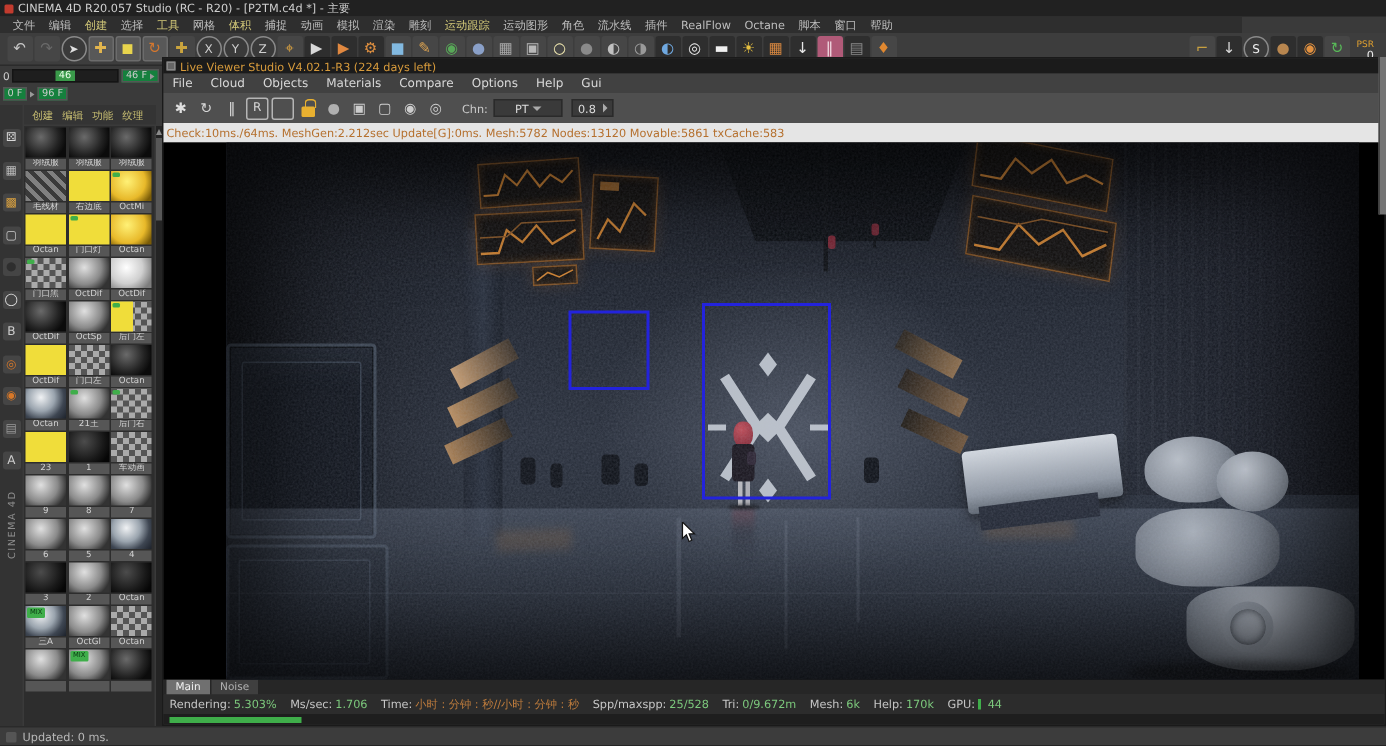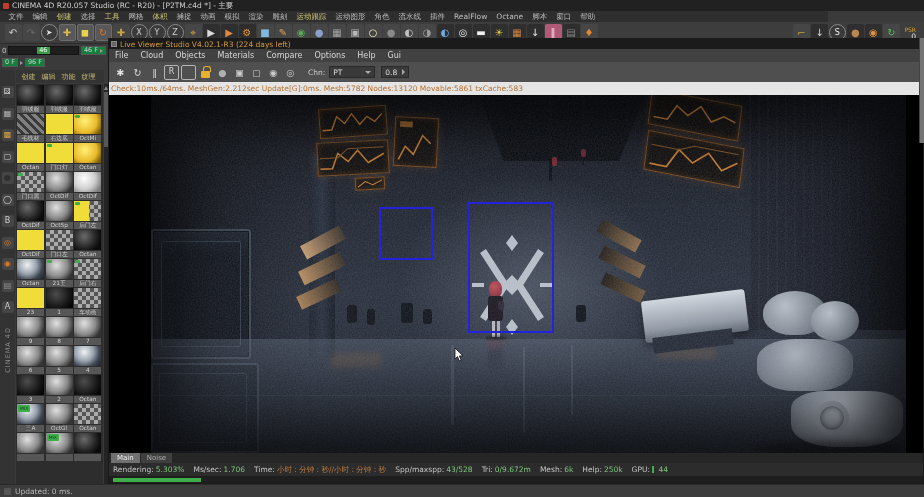--- a/index.html
+++ b/index.html
@@ -62,21 +62,21 @@
 .lv-title{height:10px;background:#1b1b1b;display:flex;align-items:center;gap:3px;padding-left:2px;font-size:7.5px;color:#d79b3c;white-space:nowrap;flex:none}
 .lv-ticon{width:6px;height:6px;background:#666;border:1px solid #888;flex:none}
 .lv-menu{height:13px;background:#414141;display:flex;align-items:center;font-size:8px;color:#d8d8d8;flex:none}
 .lv-menu .lvm{padding:0 6px;white-space:nowrap}
 .lv-toolbar{height:20px;background:#4f4f4f;display:flex;align-items:center;gap:2px;padding-left:4px;font-size:8px;flex:none}
 .lvicon{width:15px;height:15px;text-align:center;line-height:15px;font-size:9.5px;color:#ddd;flex:none;position:relative}
 .lvicon.boxed{border:1px solid #b5b5b5;border-radius:2px;line-height:12px;font-size:8px}
 .lvicon.lock::before{content:"";position:absolute;left:4.5px;top:1.5px;width:6px;height:5px;border:1.5px solid #e8b030;border-bottom:none;border-radius:3px 3px 0 0}
 .lvicon.lock::after{content:"";position:absolute;left:3px;top:6.5px;width:9px;height:6.5px;background:#e8b030;border-radius:1px}
 .chn-label{margin-left:8px;color:#ccc;font-size:7.5px;flex:none}
-.chn-select{width:46px;height:12px;background:#3a3a3a;border:1px solid #2a2a2a;color:#ddd;font-size:7.5px;display:flex;align-items:center;justify-content:space-between;padding:0 3px;margin-left:2px;flex:none}
+.chn-select{width:46px;height:12px;background:#3a3a3a;border:1px solid #2a2a2a;color:#ddd;font-size:7.5px;display:flex;align-items:center;justify-content:space-between;padding:0 13px;margin-left:2px;flex:none}
 .caret-d{width:0;height:0;border-left:3px solid transparent;border-right:3px solid transparent;border-top:3.5px solid #aaa}
 .chn-val{width:28px;height:12px;background:#3a3a3a;border:1px solid #2a2a2a;color:#ddd;font-size:7.5px;display:flex;align-items:center;justify-content:space-between;padding:0 3px;margin-left:4px;flex:none}
 .caret-r{width:0;height:0;border-top:3px solid transparent;border-bottom:3px solid transparent;border-left:3.5px solid #aaa}
 .lv-statusline{height:13px;background:#e5e5e5;font-size:7.5px;color:#b5702e;line-height:13px;padding-left:2px;white-space:nowrap;overflow:hidden;flex:none}
 .lv-viewport{position:relative;flex:1;background:#000;overflow:hidden}
 .lv-tabsrow{height:10px;background:#262626;display:flex;align-items:flex-end;gap:1px;padding-left:2px;flex:none}
 .lv-tab{height:10px;padding:0 6px;font-size:7px;line-height:10px;background:#3f3f3f;color:#b0b0b0;white-space:nowrap}
 .lv-tab.active{background:#707070;color:#f0f0f0}
 .lv-stats{height:13px;background:#2c2c2c;display:flex;align-items:center;gap:9px;padding-left:4px;font-size:7.5px;white-space:nowrap;overflow:hidden;flex:none}
 .stat{flex:none}
@@ -627,24 +627,24 @@
   </div>
 
   <div class="lv-tabsrow">
       <span class="lv-tab active">Main</span>
       <span class="lv-tab">Noise</span>
     </div>
   <div class="lv-stats">
       <span class="stat"><span class="slabel">Rendering:</span><span class="sval green">5.303%</span></span>
       <span class="stat"><span class="slabel">Ms/sec:</span><span class="sval green">1.706</span></span>
       <span class="stat"><span class="slabel">Time:</span><span class="sval tan">小时 : 分钟 : 秒//小时 : 分钟 : 秒</span></span>
-      <span class="stat"><span class="slabel">Spp/maxspp:</span><span class="sval green">43/528</span></span>
+      <span class="stat"><span class="slabel">Spp/maxspp:</span><span class="sval green">25/528</span></span>
       <span class="stat"><span class="slabel">Tri:</span><span class="sval green">0/9.672m</span></span>
       <span class="stat"><span class="slabel">Mesh:</span><span class="sval green">6k</span></span>
-      <span class="stat"><span class="slabel">Help:</span><span class="sval green">250k</span></span>
+      <span class="stat"><span class="slabel">Help:</span><span class="sval green">170k</span></span>
       <span class="stat"><span class="slabel">GPU:</span><span class="sval gpu">44</span></span>
     </div>
   <div class="lv-progress">
     <div class="pg"></div>
   </div>
 </div>
 
 <div class="sliver"></div>
 
 <div class="c4d-status">

